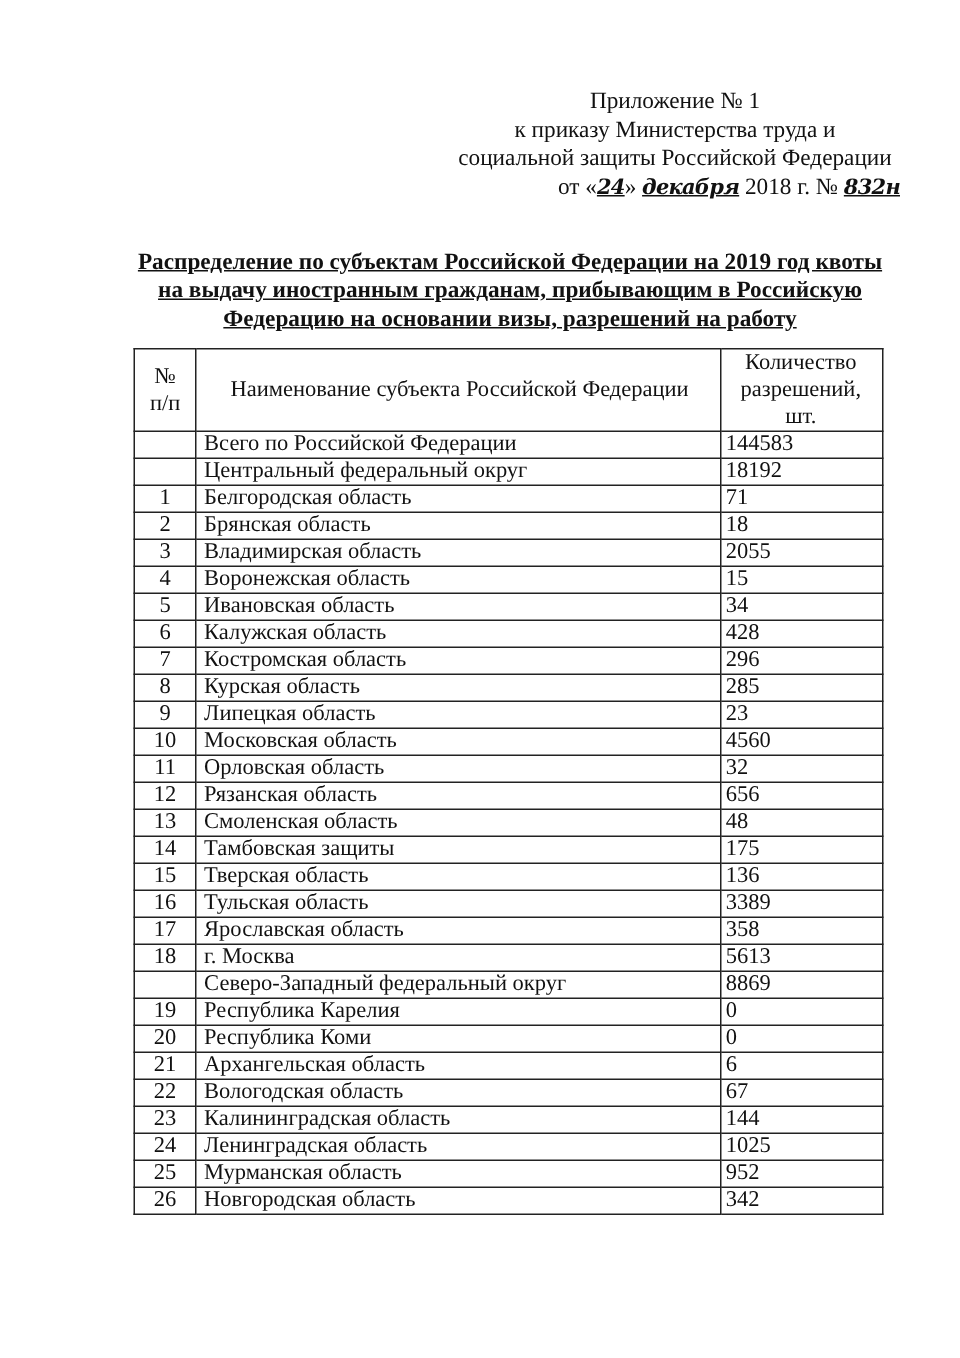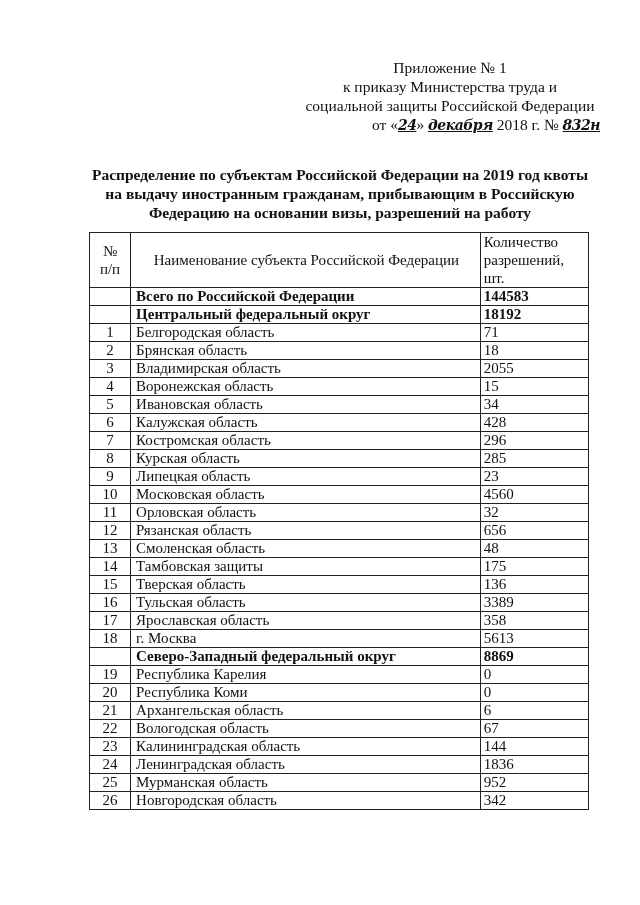--- a/index.html
+++ b/index.html
@@ -6,33 +6,33 @@
   body { width: 640px; height: 905px; position: relative; overflow: hidden;
          font-family: "Liberation Serif", serif; color: #111; }
   .appendix { position: absolute; left: 300px; top: 58px; width: 300px; text-align: center;
               font-size: 15.5px; line-height: 19px; }
   .appendix .line { display: block; white-space: nowrap; }
   .appendix .sig { text-align: right; padding-left: 38px; }
   .hand { font-family: "DejaVu Serif", serif; font-style: italic; font-weight: bold;
           text-decoration: underline; font-size: 14px; letter-spacing: -0.5px; }
   .title { position: absolute; left: 88px; top: 165px; width: 504px; text-align: center;
            font-weight: bold; font-size: 15.5px; line-height: 19px; }
-  .title .line { display: block; white-space: nowrap; }
+  .title .line { display: block; white-space: nowrap; text-decoration: underline; }
   table { position: absolute; left: 89px; top: 232px; border-collapse: collapse;
           font-size: 15px; table-layout: fixed; width: 500px; }
   td, th { border: 1.5px solid #222; padding: 0 3px; line-height: 17px; height: 17px;
            white-space: nowrap; overflow: hidden; }
   th { font-weight: normal; }
   thead th { height: 54px; line-height: 18px; vertical-align: middle; }
   .c1 { width: 34px; text-align: center; }
   .c2 { width: 340px; text-align: left; padding-left: 5px; }
   .c3 { width: 100px; text-align: left; padding-right: 4px; }
   tbody td { vertical-align: bottom; }
-  .bold td { font-weight: bold; }
-  .hc3 { text-align: left; }
+  .bold td { font-weight: normal; }
+  .hc3 { text-align: center; }
   .hc2 { text-align: center; }
 </style>
 </head>
 <body>
 
 <div class="appendix">
   <span class="line">Приложение № 1</span>
   <span class="line">к приказу Министерства труда и</span>
   <span class="line">социальной защиты Российской Федерации</span>
   <span class="line sig"><span>от «</span><span class="hand">24</span><span>» </span><span class="hand">декабря</span><span> 2018 г. № </span><span class="hand">832н</span></span>
@@ -179,21 +179,21 @@
         <td class="c3">67</td>
       </tr>
       <tr>
         <td class="c1">23</td>
         <td class="c2">Калининградская область</td>
         <td class="c3">144</td>
       </tr>
       <tr>
         <td class="c1">24</td>
         <td class="c2">Ленинградская область</td>
-        <td class="c3">1836</td>
+        <td class="c3">1025</td>
       </tr>
       <tr>
         <td class="c1">25</td>
         <td class="c2">Мурманская область</td>
         <td class="c3">952</td>
       </tr>
       <tr>
         <td class="c1">26</td>
         <td class="c2">Новгородская область</td>
         <td class="c3">342</td>

